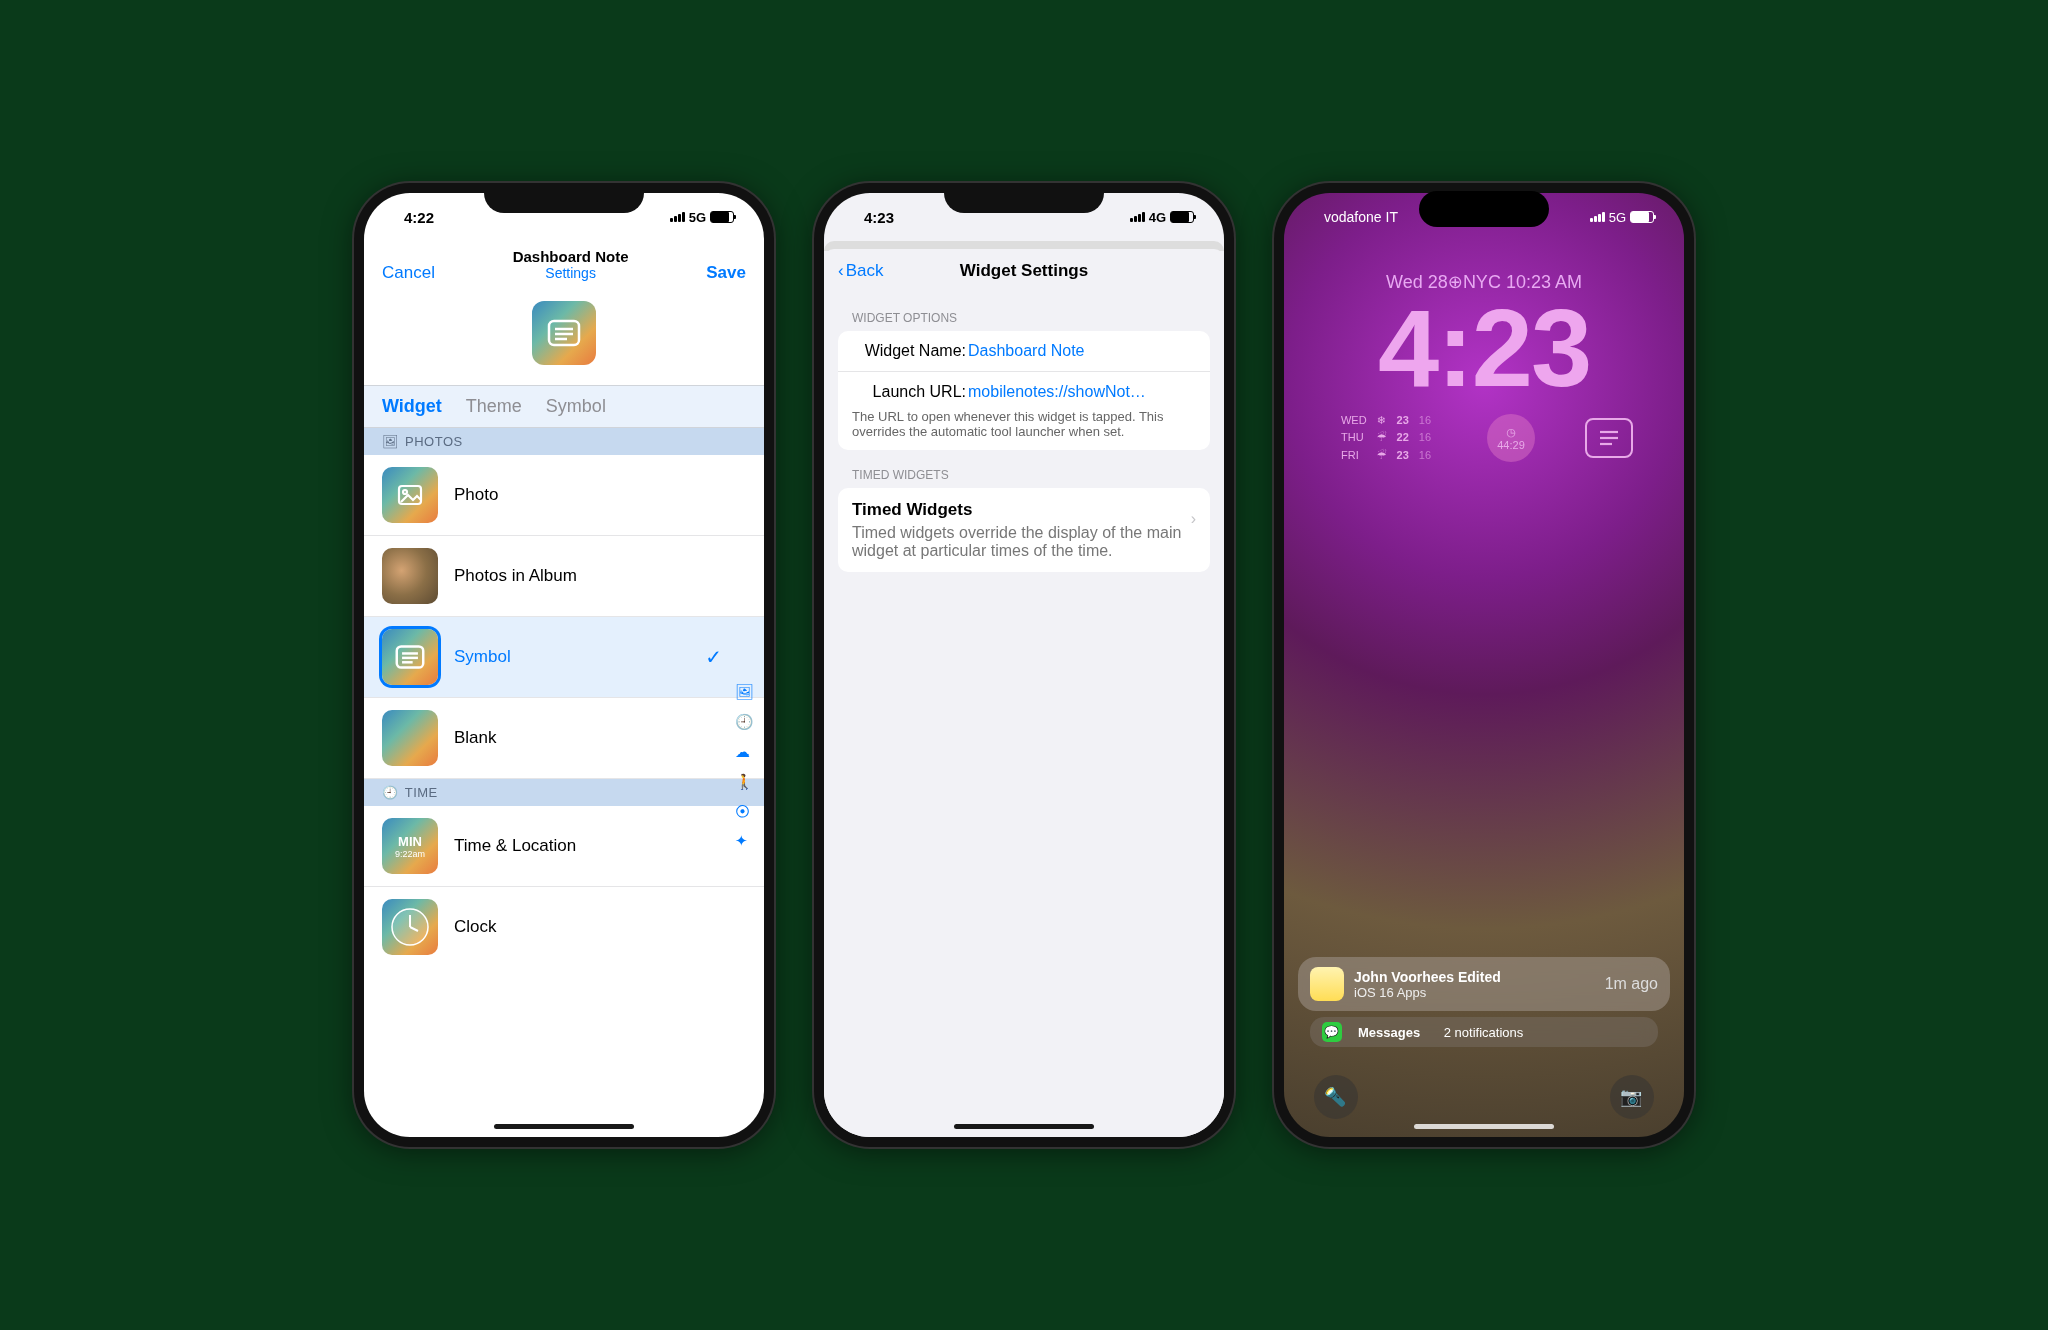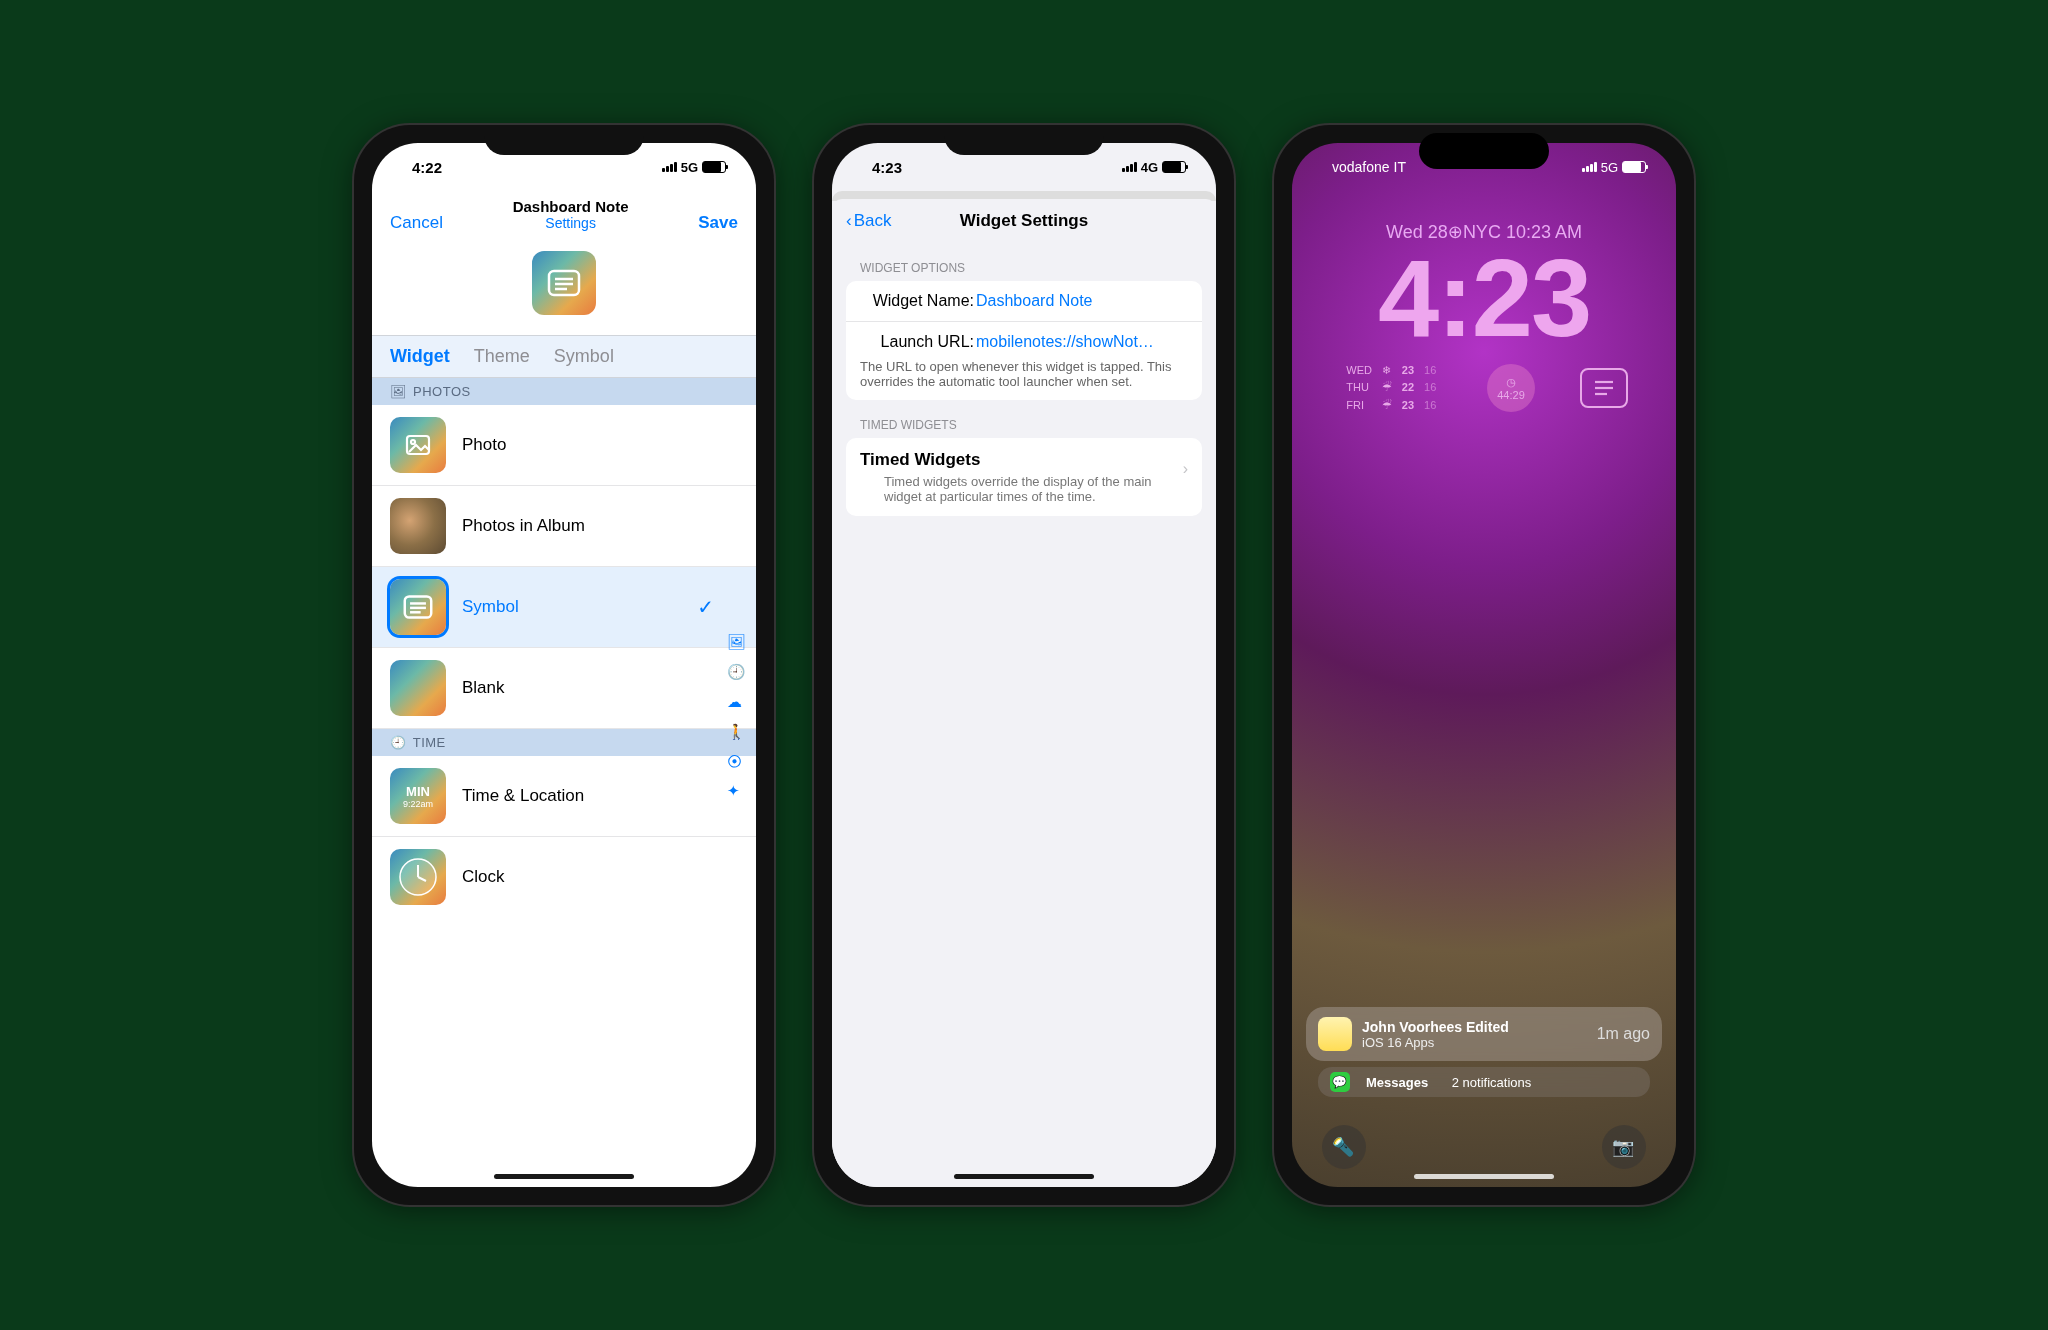--- a/index.html
+++ b/index.html
@@ -8,24 +8,24 @@
     display: flex;
     justify-content: center;
     align-items: center;
     min-height: 100vh;
     font-family: -apple-system, "Helvetica Neue", Arial, sans-serif;
     gap: 40px;
     padding: 20px;
   }
   .phone {
     width: 420px;
-    height: 1080px;
+    height: 964px;
     background: #111;
     border-radius: 56px;
-    padding: 18px;
+    padding: 10px;
     box-shadow: 0 0 0 2px #333, 0 4px 30px rgba(0,0,0,.5);
     position: relative;
   }
   .screen {
     width: 100%;
     height: 100%;
     background: #fff;
     border-radius: 46px;
     overflow: hidden;
     position: relative;
@@ -103,21 +103,21 @@
   .p2 .sheet-title { position:absolute; left:0; right:0; text-align:center; font-weight:600; font-size:17px;}
   .p2 .grp-head { font-size:12px; color:#8e8e93; padding:18px 28px 6px; text-transform:uppercase;}
   .p2 .card { background:#fff; margin:0 14px; border-radius:10px; }
   .p2 .field { display:flex; padding:11px 14px; gap:2px; align-items:center; font-size:16px;}
   .p2 .field + .field { border-top:1px solid #e5e5e7;}
   .p2 .field label { color:#000; flex:0 0 114px; text-align:right;}
   .p2 .field .value { color:#007aff; white-space:nowrap; overflow:hidden; text-overflow:ellipsis;}
   .p2 .caption { font-size:13px; color:#666; padding:6px 14px 10px;}
   .p2 .row2 { padding:12px 14px;}
   .p2 .row2 .ttl { font-size:17px; font-weight:600; margin-bottom:4px;}
-  .p2 .row2 .desc { font-size:13px; color:#777;margin-left:24px;}
+  .p2 .row2 .desc { font-size:16px; color:#777;}
   .p2 .chevron { color:#c5c5c8; float:right; margin-top:10px;}
 
   
   .p3 .screen { background: radial-gradient(circle at 50% 20%, #b233c6 0%, #7d1e8a 25%, #5e1a5a 40%, #6d5a3e 70%, #4a3f2e 100%); color:#fff;}
   .p3 .status-bar { color:#fff; font-weight:500; font-size:14px;}
   .p3 .date-row { text-align:center; color:#e8a9f2; font-size:18px; margin-top:30px; display:flex; justify-content:center; align-items:center; }
   .p3 .big-time { text-align:center; color:#eea6ee; font-size:110px; font-weight:600; line-height:1; letter-spacing:-2px;}
   .p3 .widgets-row { display:flex; justify-content:space-around; align-items:center; padding:8px 26px; color:#e8a9e8; font-size:12px;}
   .p3 .weather-wdg { font-size:11px; line-height:1.4;}
   .p3 .weather-wdg td { padding:0 4px;}

